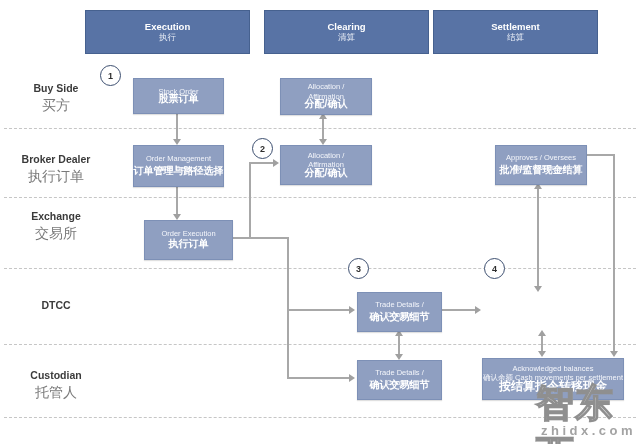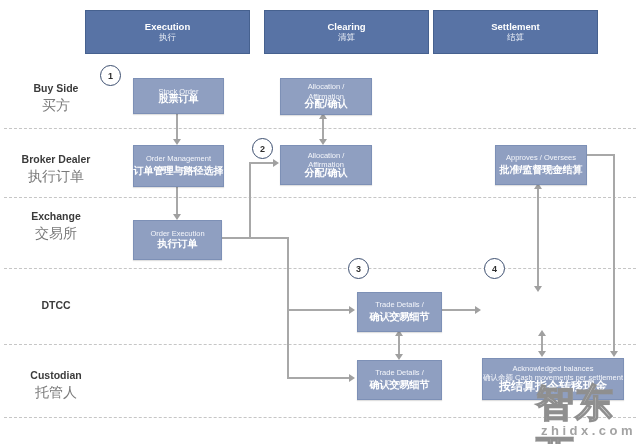--- a/index.html
+++ b/index.html
@@ -144,21 +144,21 @@
     <span class="en">Stock Order</span>
     <span class="zh overlap-sm">股票订单</span>
   </div>
 
   <div class="box" style="left:133px;top:145px;width:89px;height:40px">
     <span class="en">Order Management</span>
     <span class="en">and Debits</span>
     <span class="zh overlap" style="white-space:nowrap">订单管理与路径选择</span>
   </div>
 
-  <div class="box" style="left:133px;top:220px;width:87px;height:38px">
+  <div class="box" style="left:144px;top:220px;width:87px;height:38px">
     <span class="en">Order Execution</span>
     <span class="zh">执行订单</span>
   </div>
 
   <div class="box" style="left:280px;top:78px;width:90px;height:35px">
     <span class="en">Allocation /</span>
     <span class="en">Affirmation</span>
     <span class="zh overlap-sm">分配/确认</span>
   </div>
 

